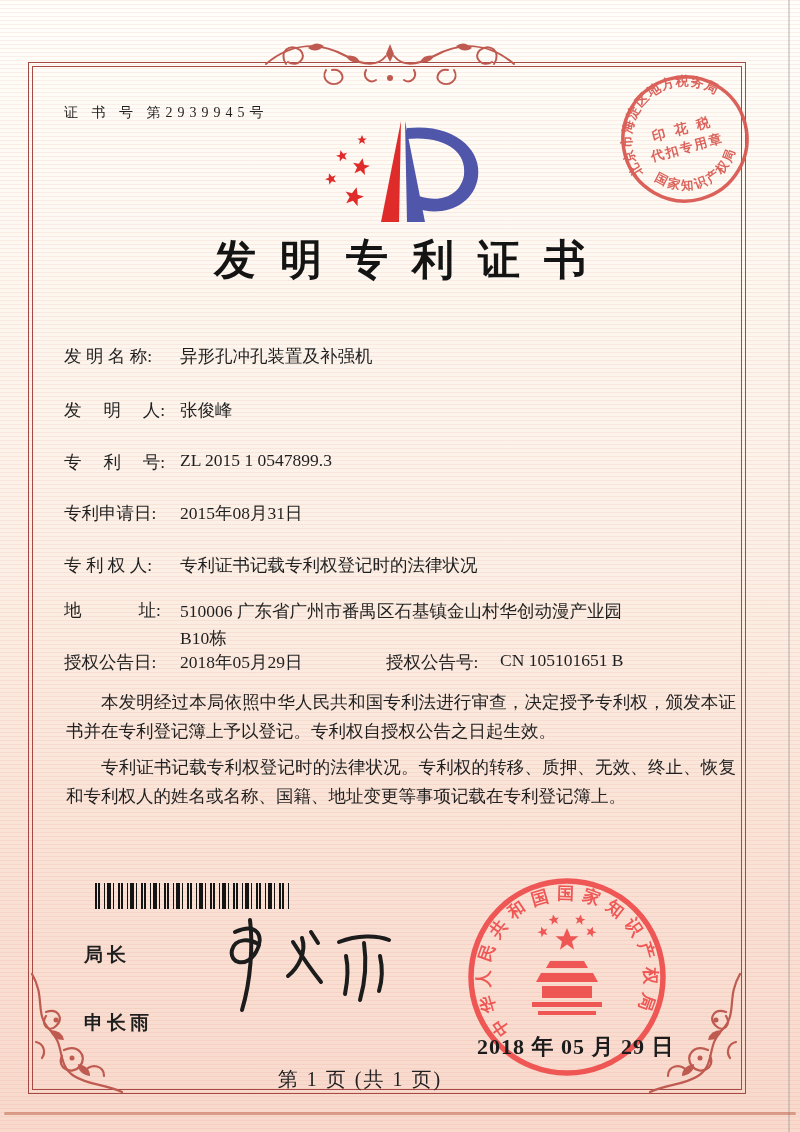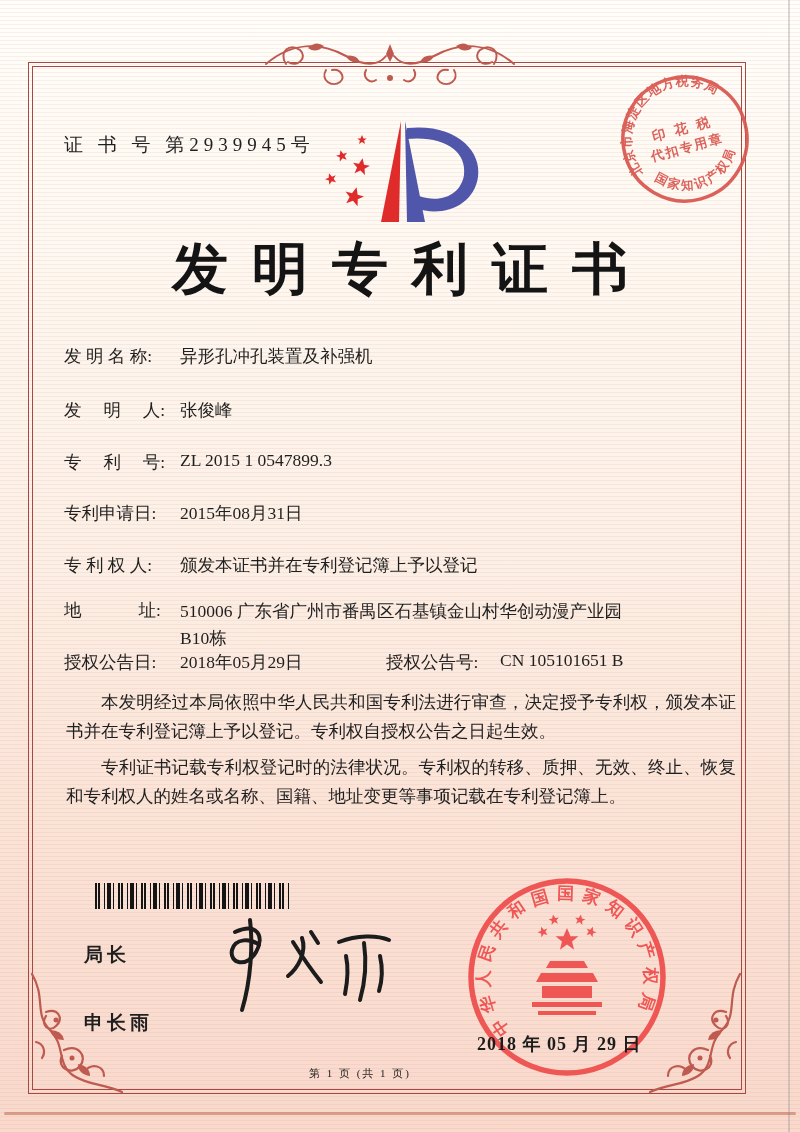--- a/index.html
+++ b/index.html
@@ -4,43 +4,43 @@
 <style>
   html,body{margin:0;padding:0;}
   body{font-family:"Liberation Serif","DejaVu Serif",serif;color:#1f1f1f;}
   .page{position:relative;width:800px;height:1132px;overflow:hidden;
     background:
       repeating-linear-gradient(180deg, rgba(222,120,104,0.11) 0 1px, rgba(255,255,255,0) 1px 4px),
       linear-gradient(180deg,#fffefa 0%,#fdf8f1 22%,#fcf0e6 48%,#fae3d7 72%,#f8d9cc 100%);}
   .frame{position:absolute;left:28px;top:62px;width:716px;height:1030px;border:1px solid #a64843;}
   .frame::after{content:"";position:absolute;left:3px;top:3px;right:3px;bottom:3px;border:1px solid #a64843;}
   .ornament{position:absolute;pointer-events:none;}
-  .cert-no{position:absolute;left:64px;top:132px;font-size:19px;letter-spacing:5px;white-space:nowrap;text-align:center;}
+  .cert-no{position:absolute;left:64px;top:104px;font-size:14px;letter-spacing:5px;white-space:nowrap;text-align:center;}
   .logo{position:absolute;left:308px;top:118px;}
   .tax-stamp{position:absolute;left:616px;top:70px;opacity:.92;}
-  .title{position:absolute;left:0;top:232px;width:800px;text-align:center;font-size:56px;font-weight:bold;
+  .title{position:absolute;left:0;top:232px;width:800px;text-align:center;font-size:42px;font-weight:bold;
     letter-spacing:24px;text-indent:24px;color:#141414;}
   .fields{position:absolute;left:64px;top:344px;width:690px;font-size:17.5px;}
   .row{position:absolute;left:0;white-space:nowrap;}
   .row .lbl{position:absolute;left:0;top:0;}
   .row .val{position:absolute;left:116px;top:0;}
   .row .val.wrap{white-space:normal;width:444px;line-height:27px;}
   .row .lbl2{position:absolute;left:322px;top:0;}
   .row .val2{position:absolute;left:436px;top:0;}
   .body-text{position:absolute;left:58px;top:680px;width:686px;font-size:17.5px;line-height:28.5px;text-align:justify;}
   .body-text p{margin:8px;text-indent:2em;}
   .barcode{position:absolute;left:95px;top:883px;width:196px;height:26px;
     background:
       repeating-linear-gradient(90deg,#141414 0 2px,transparent 2px 3px,#141414 3px 5px,transparent 5px 9px,#141414 9px 10px,transparent 10px 12px,#141414 12px 16px,transparent 16px 18px,#141414 18px 19px,transparent 19px 23px);}
   .director-title{position:absolute;left:84px;top:942px;font-size:19px;letter-spacing:4px;font-weight:bold;}
   .director-name{position:absolute;left:84px;top:1010px;font-size:19px;letter-spacing:4px;font-weight:bold;}
   .signature{position:absolute;left:205px;top:912px;}
   .office-seal{position:absolute;left:462px;top:872px;opacity:.88;}
-  .seal-date{position:absolute;left:477px;top:1032px;font-size:18px;font-weight:bold;color:#1c1c1c;letter-spacing:1px;white-space:nowrap;}
-  .footer{position:absolute;left:0;top:1066px;width:720px;text-align:center;font-size:11px;letter-spacing:2px;}
+  .seal-date{position:absolute;left:477px;top:1032px;font-size:22px;font-weight:bold;color:#1c1c1c;letter-spacing:1px;white-space:nowrap;}
+  .footer{position:absolute;left:0;top:1066px;width:720px;text-align:center;font-size:20px;letter-spacing:2px;}
   .edge-right{position:absolute;right:10px;top:0;width:2px;height:100%;background:#8f8f8f;opacity:.35;}
   .edge-bottom{position:absolute;left:4px;right:4px;top:1112px;height:3px;background:#c06a52;opacity:.55;border-radius:2px;}
   svg text{font-family:"Liberation Serif","DejaVu Serif",serif;}
 </style>
 </head>
 <body>
 
 <div class="page">
 
   <div class="frame"></div>
@@ -152,21 +152,21 @@
     <div class="row" style="top:106px;">
       <span class="lbl">专　 利　 号:</span>
       <span class="val">ZL 2015 1 0547899.3</span>
     </div>
     <div class="row" style="top:157px;">
       <span class="lbl">专利申请日:</span>
       <span class="val">2015年08月31日</span>
     </div>
     <div class="row" style="top:209px;">
       <span class="lbl">专 利 权 人:</span>
-      <span class="val">颁发本证书并在专利登记簿上予以登记</span>
+      <span class="val">专利证书记载专利权登记时的法律状况</span>
     </div>
     <div class="row" style="top:254px;">
       <span class="lbl">地　　　 址:</span>
       <span class="val wrap">510006 广东省广州市番禺区石基镇金山村华创动漫产业园B10栋</span>
     </div>
     <div class="row" style="top:306px;">
       <span class="lbl">授权公告日:</span>
       <span class="val">2018年05月29日</span>
       <span class="lbl2">授权公告号:</span>
       <span class="val2">CN 105101651 B</span>

